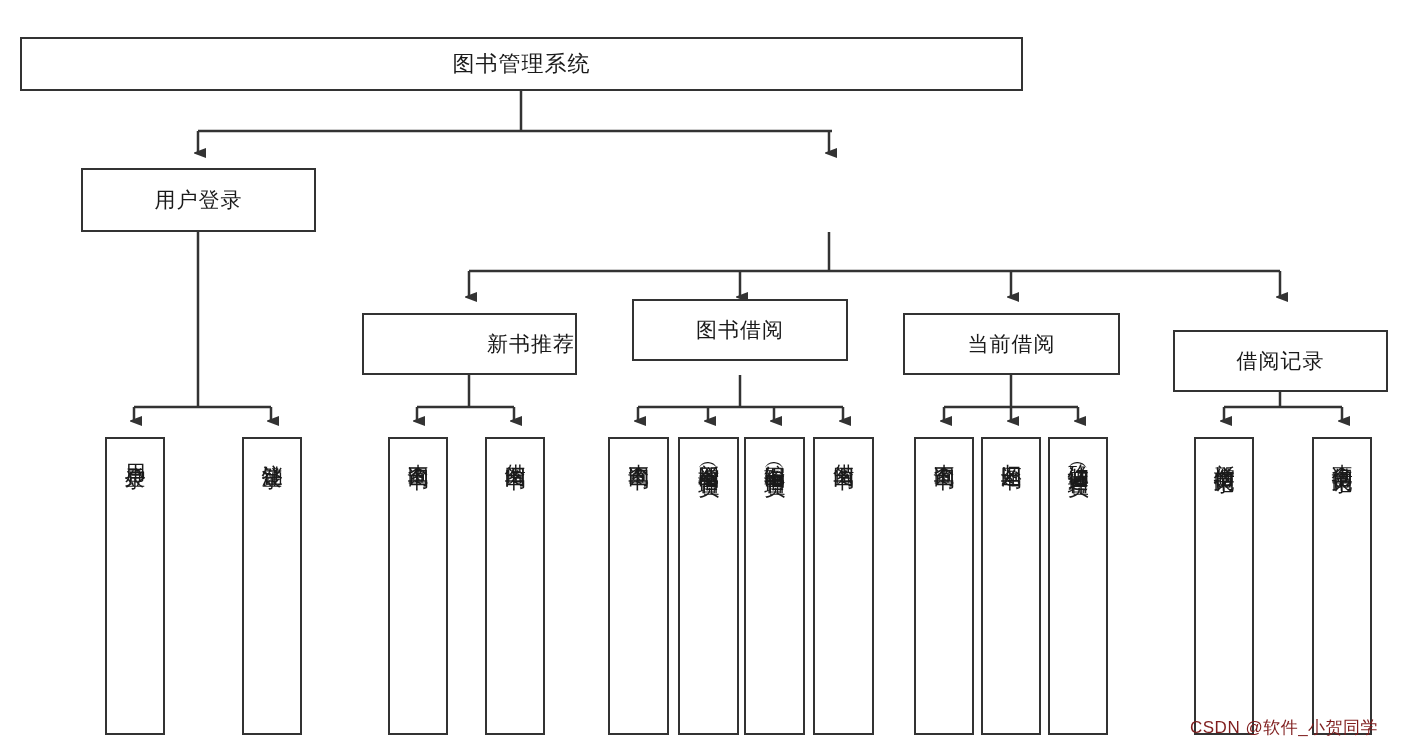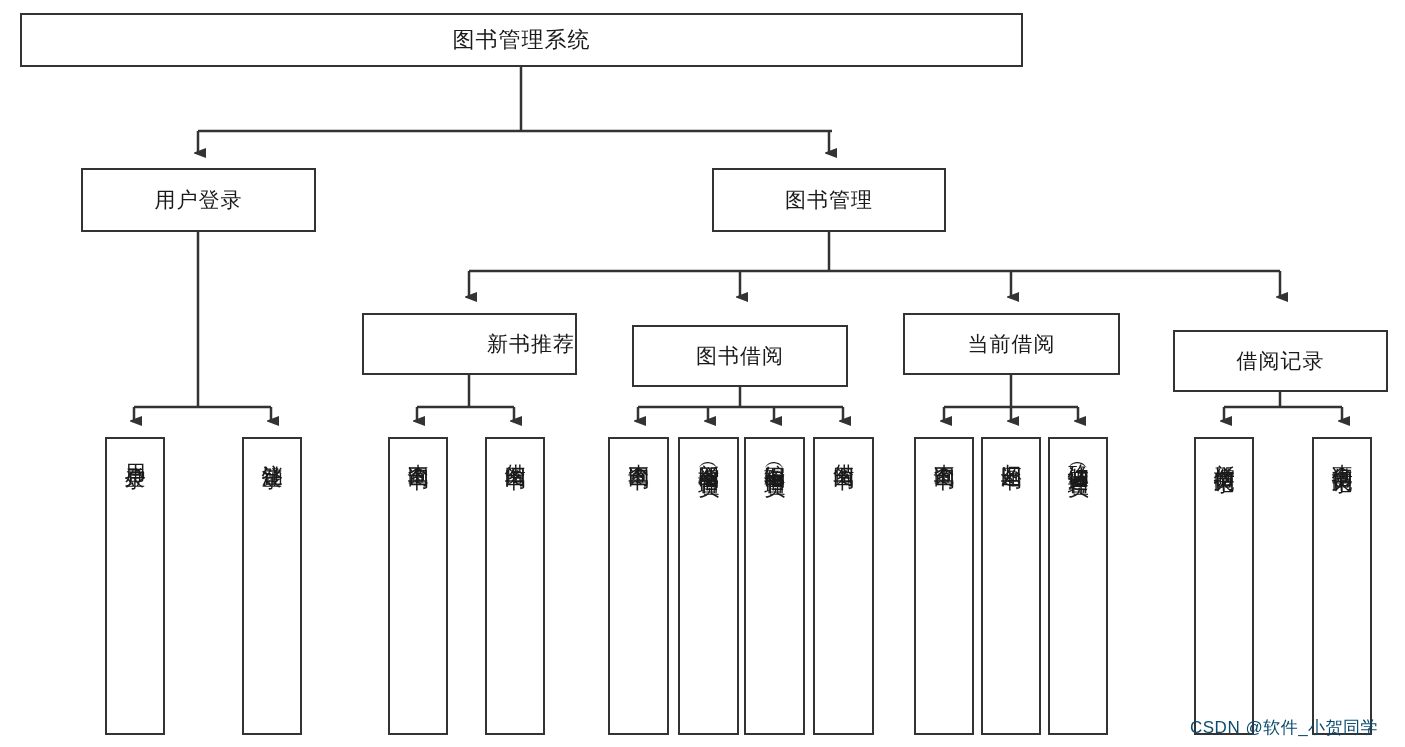--- a/index.html
+++ b/index.html
@@ -37,40 +37,41 @@
     color: #1a1a1a;
     z-index: 2;
   }
   .node.h {
     font-size: 21px;
     line-height: 1.2;
     letter-spacing: 1px;
   }
   .node.root {
     font-size: 22px;
+    margin-top: 24px;
   }
   .node.v {
     writing-mode: vertical-rl;
     text-orientation: upright;
     font-size: 21px;
     line-height: 1.35;
     letter-spacing: 2px;
     padding: 8px 0 8px 0;
     justify-content: flex-start;
     align-items: center;
   }
   .node.v span {
     writing-mode: vertical-rl;
     text-orientation: upright;
     display: block;
   }
   .watermark {
     position: absolute;
     font-size: 17px;
-    color: #0c4a6e;
+    color: #7f1d1d;
     letter-spacing: 0.5px;
     white-space: nowrap;
     z-index: 5;
   }
 </style>
 </head>
 <body>
 
 <div id="canvas">
 
@@ -124,28 +125,25 @@
     </g>
   </svg>
 
   <div class="node h root" style="left:20px; top:13px; width:1003px; height:54px;">
     <span>图书管理系统</span>
   </div>
 
   <div class="node h" style="left:81px; top:168px; width:235px; height:64px;">
     <span>用户登录</span>
   </div>
-  <div class="node h" style="left:712px; top:168px; width:234px; height:64px;">
-    <span>图书管理</span>
-  </div>
 
   <div class="node h" style="left:362px; top:313px; width:215px; height:62px;justify-content:flex-end;">
     <span>新书推荐</span>
   </div>
-  <div class="node h" style="left:632px; top:325px; width:216px; height:62px;">
+  <div class="node h" style="left:632px; top:299px; width:216px; height:62px;">
     <span>图书借阅</span>
   </div>
   <div class="node h" style="left:903px; top:313px; width:217px; height:62px;">
     <span>当前借阅</span>
   </div>
   <div class="node h" style="left:1173px; top:330px; width:215px; height:62px;">
     <span>借阅记录</span>
   </div>
 
   <div class="node v" style="left:105px; top:437px; width:60px; height:298px;">

